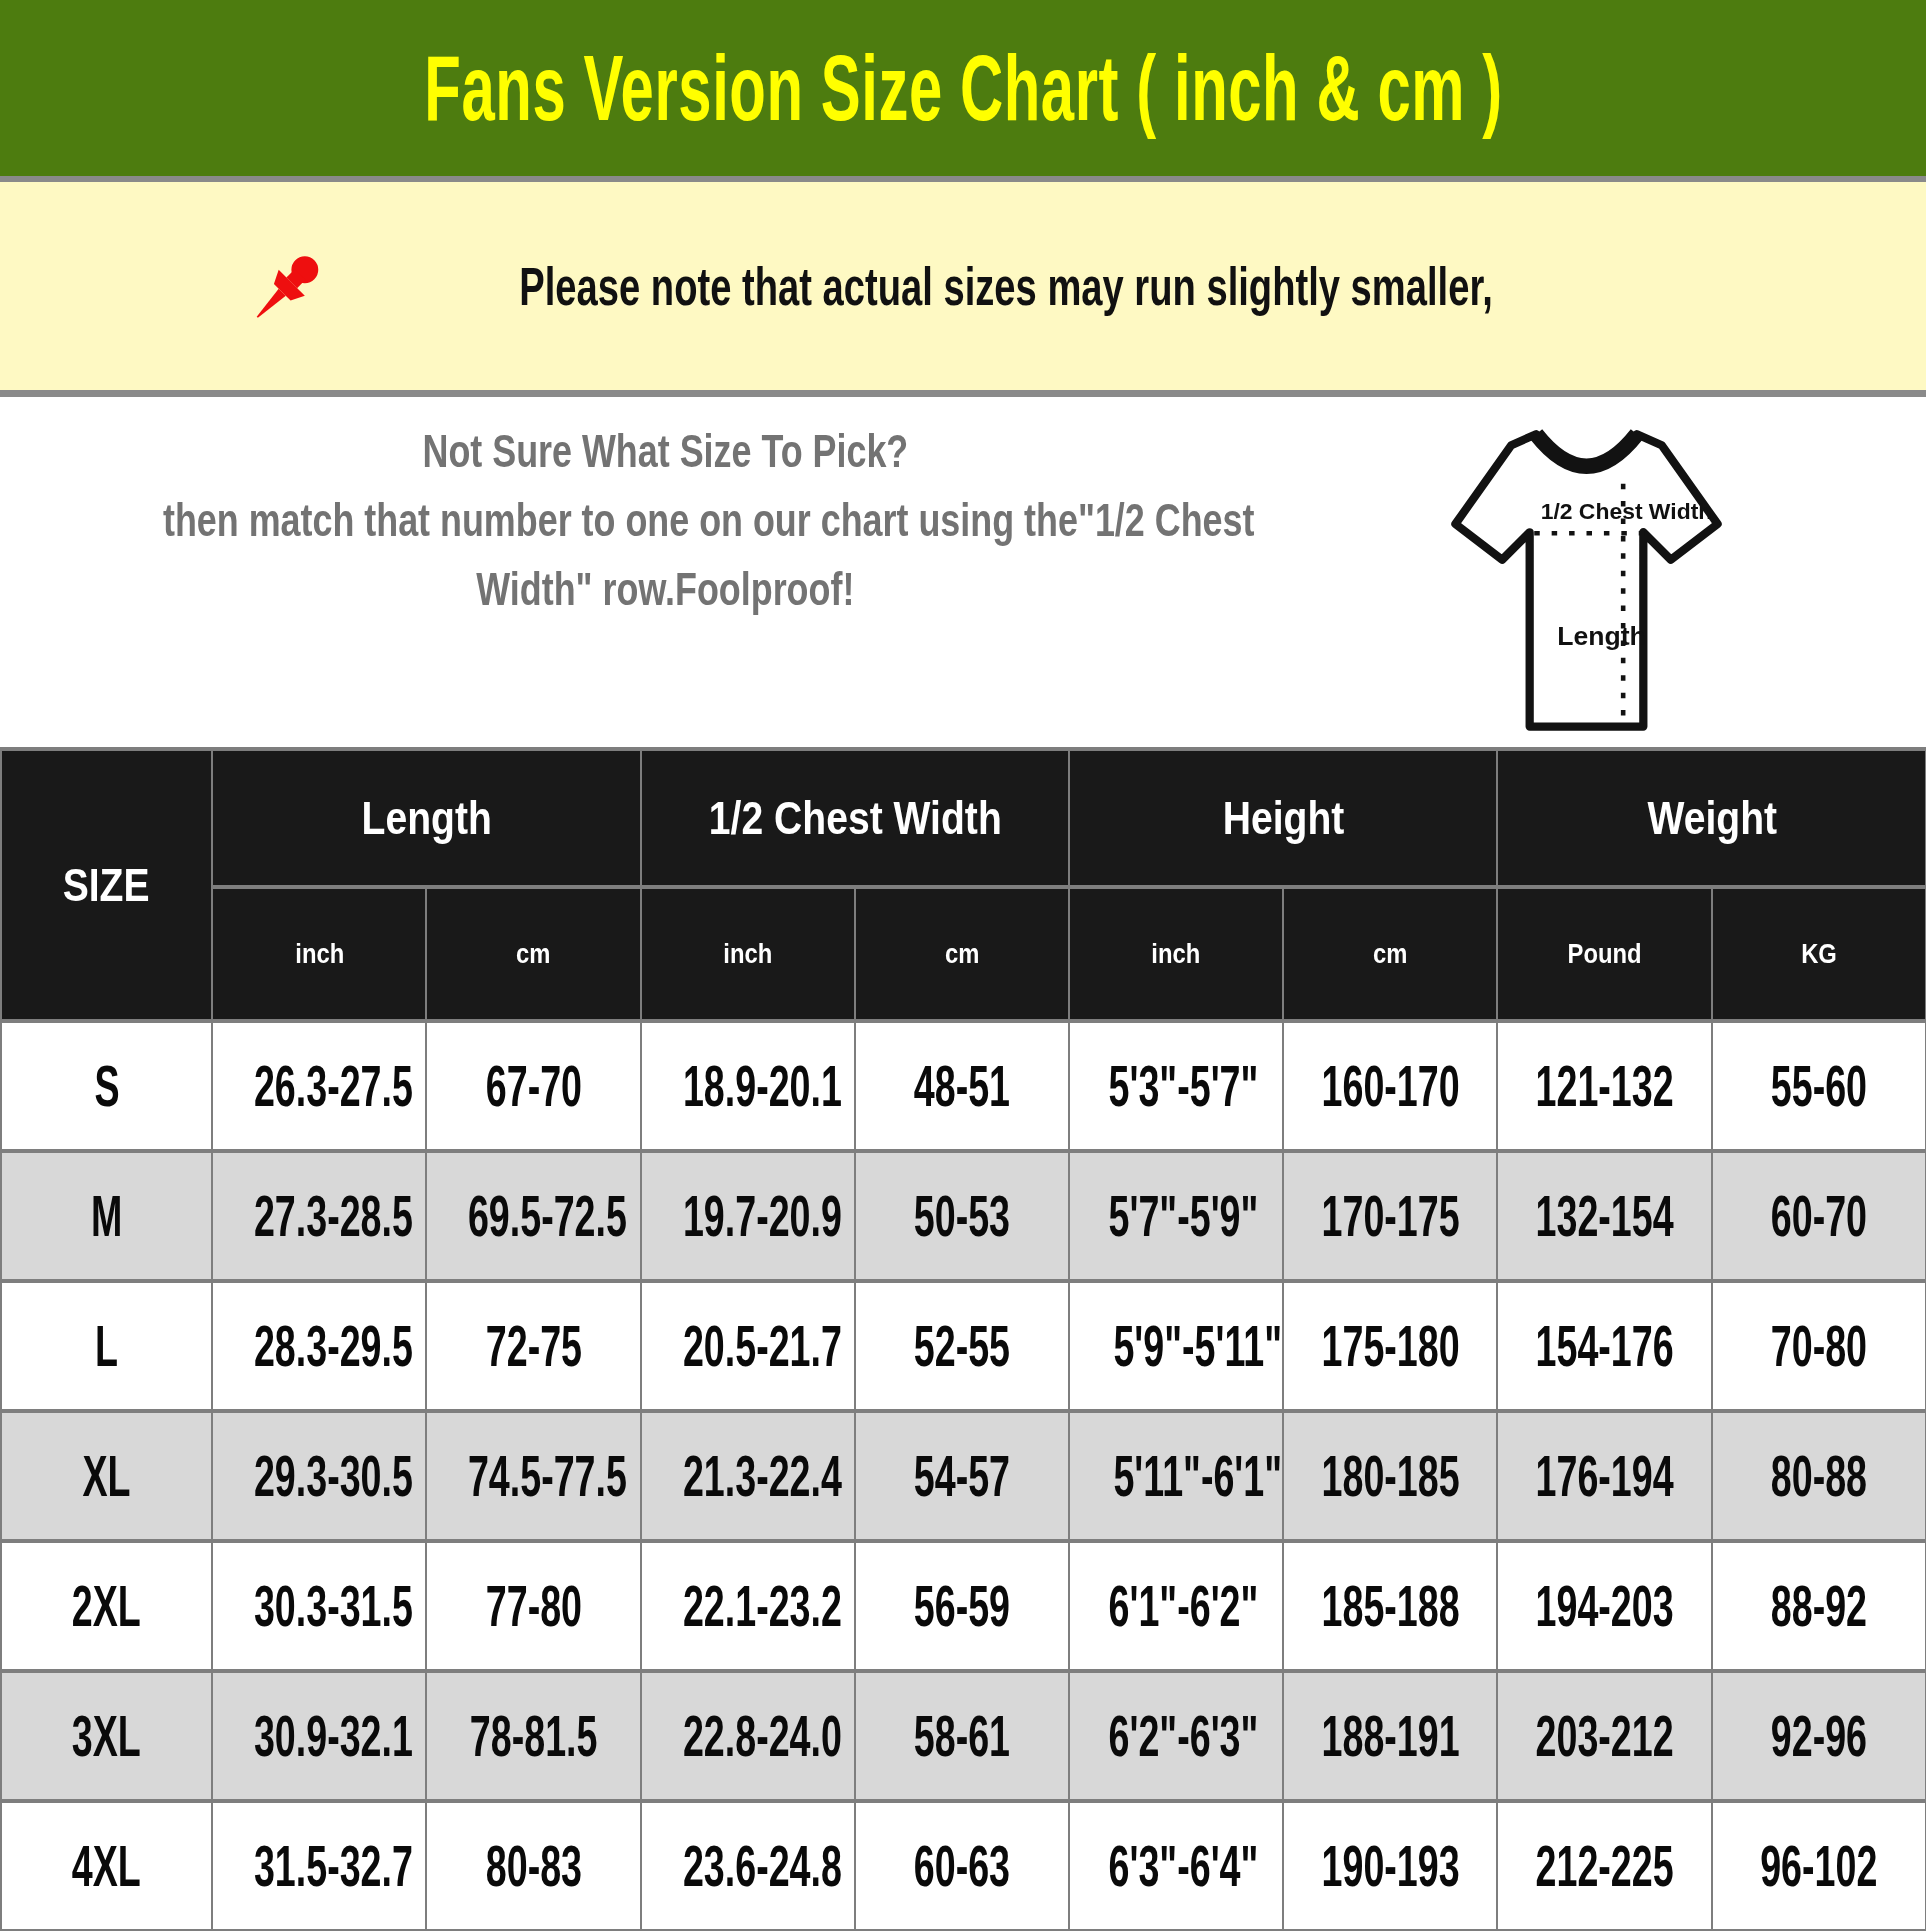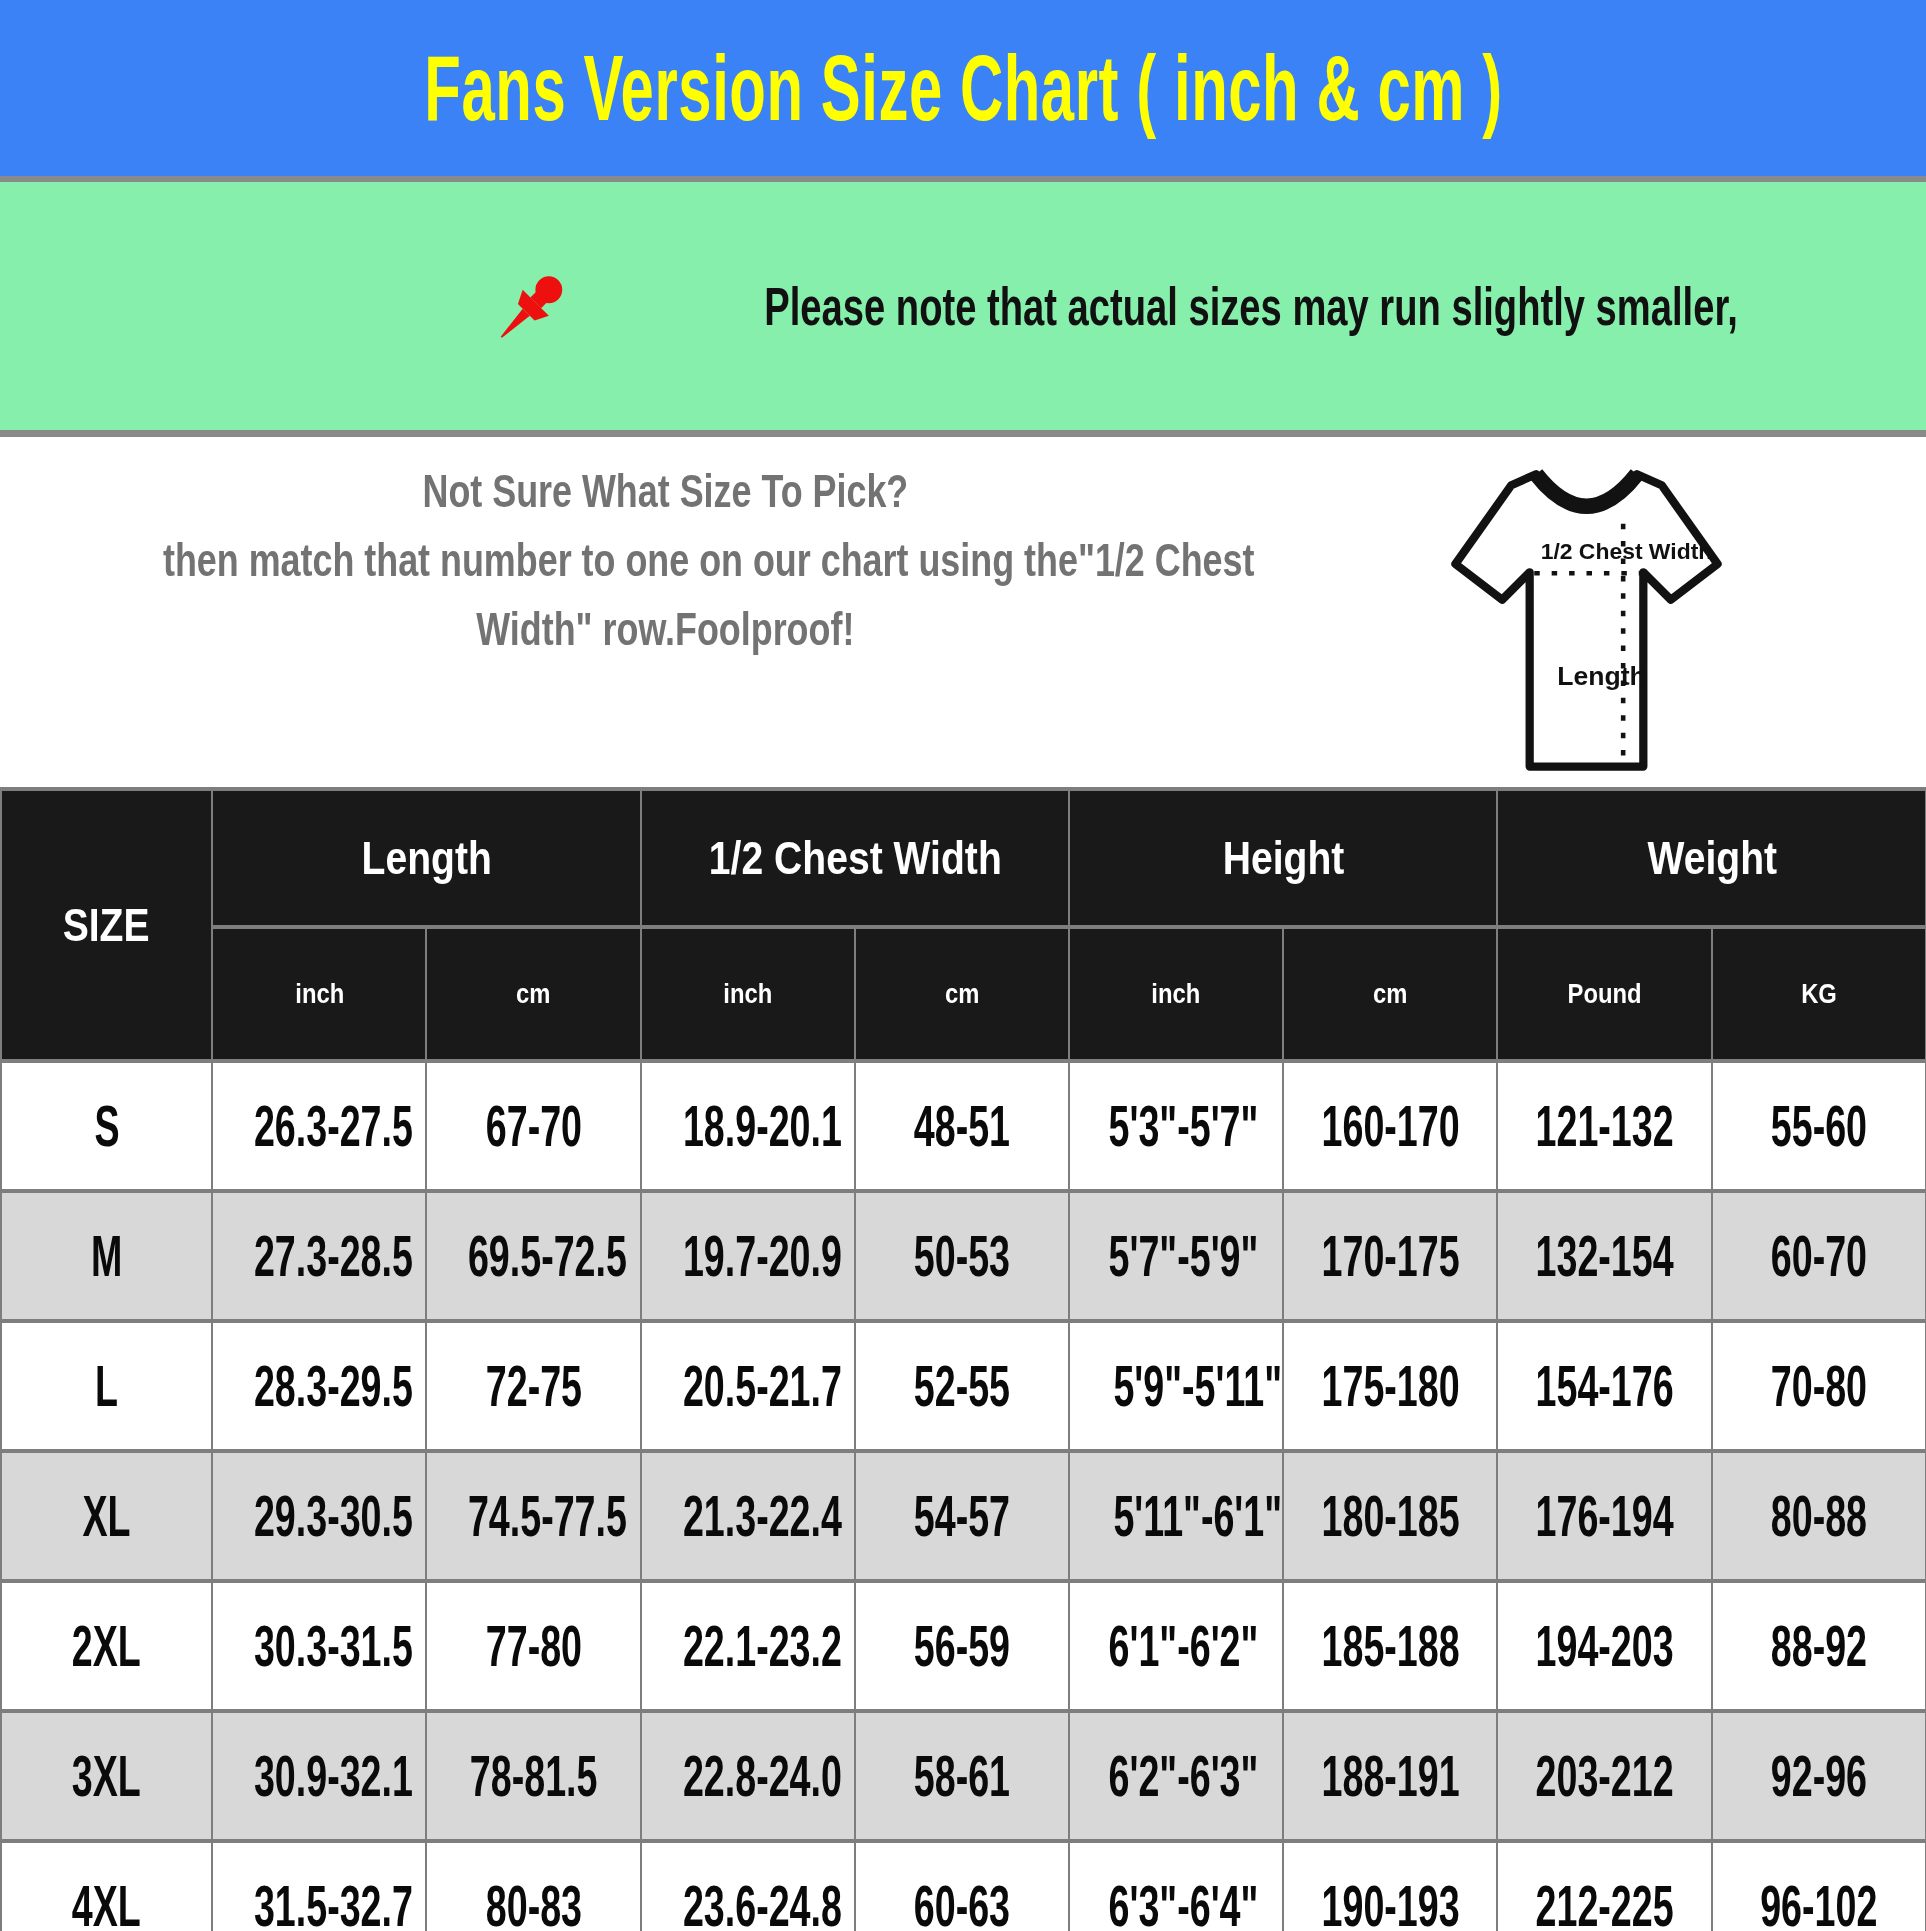--- a/index.html
+++ b/index.html
@@ -11,26 +11,26 @@
 
   
   .cx { display:inline-block; white-space:nowrap; transform-origin:center; font-weight:bold; }
   .cx-title { transform:scaleX(0.65); }
   .cx-note  { transform:scaleX(0.72); }
   .cx-instr { transform:scaleX(0.78); }
   .cx-head  { transform:scaleX(0.85); }
   .cx-cell  { transform:scaleX(0.66); }
 
   
-  .title-bar { height:176px; background:#3b82f6; display:flex; align-items:center; justify-content:center; }
+  .title-bar { height:176px; background:#4d7c0f; display:flex; align-items:center; justify-content:center; }
   .title-bar .title-text { color:#ffff00; font-size:92px; letter-spacing:0.9px; }
 
   .divider { height:6.4px; background:#8a8a8a; }
 
-  .note { height:248px; background:#86efac; display:flex; flex-direction:column; align-items:flex-end; justify-content:center; gap:31px; }
+  .note { height:208px; background:#fef9c3; display:flex; flex-direction:column; align-items:center; justify-content:center; gap:31px; }
   .note-line { display:flex; align-items:center; justify-content:center; font-size:53px; color:#111; }
   .note-line .red { color:#ee0f0f; }
   .pin-wrap { display:inline-block; transform:translateY(13px); margin-right:1.8px; }
   .arrows { display:inline-flex; gap:26px; margin-left:31px; transform:translateY(-1.8px); }
 
   .instructions { height:350px; background:#ffffff; position:relative; }
   .instr-text { position:absolute; left:9.2px; top:20px; width:1313px; text-align:center;
                 font-size:46px; color:#737373; line-height:69px; }
   .instr-text div { height:69px; }
 

